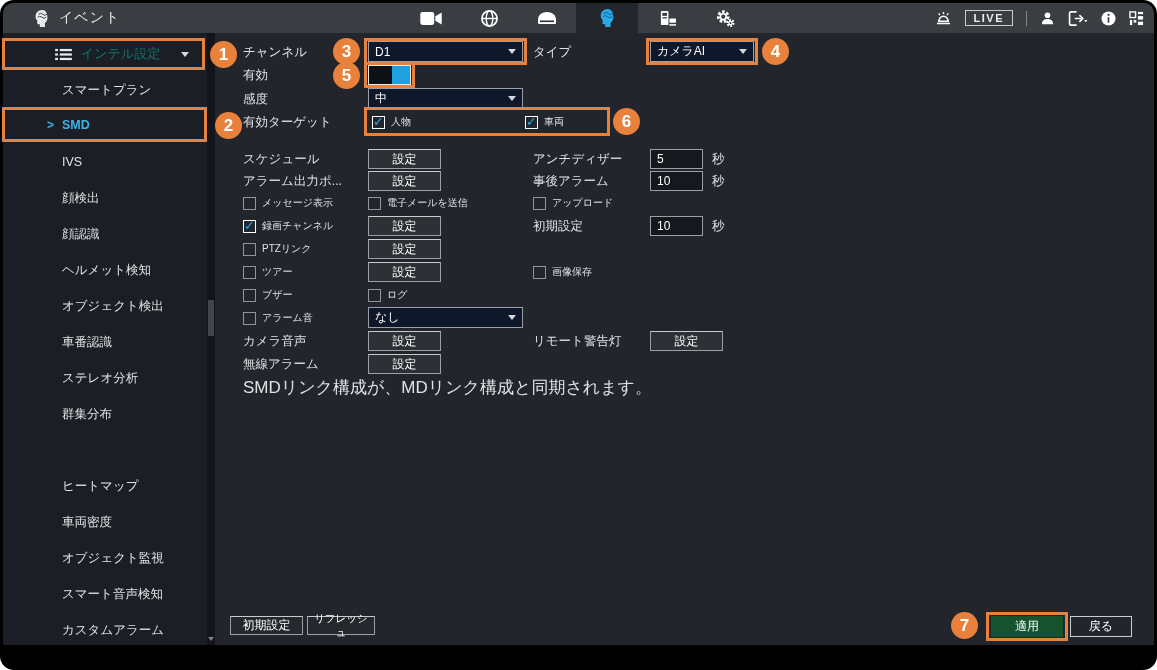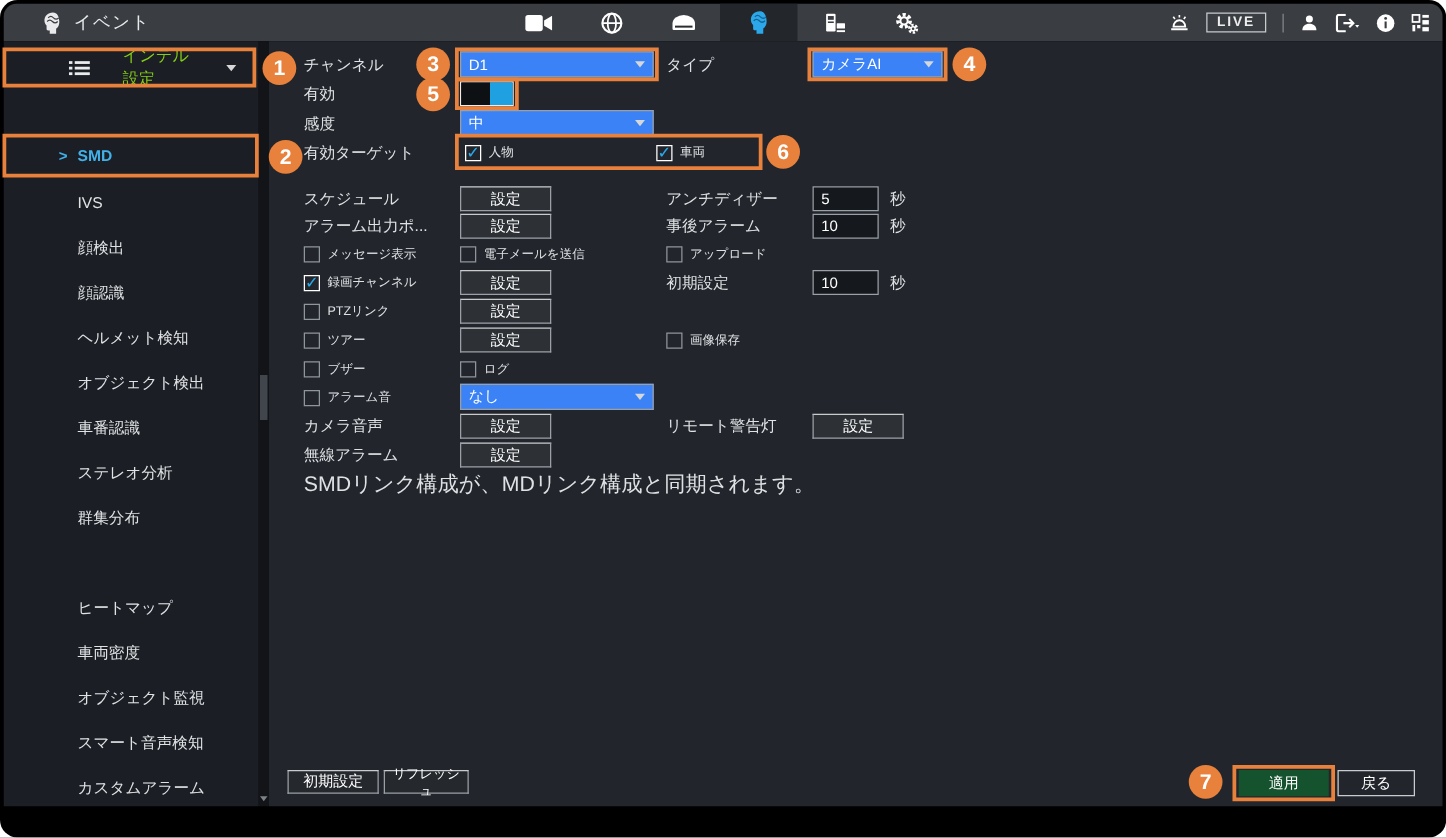--- a/index.html
+++ b/index.html
@@ -16,30 +16,30 @@
   .live{border:1px solid #c9cbcd;color:#ededee;font-size:11px;font-weight:bold;padding:1px 8px;letter-spacing:1.5px;}
   .vsep{width:1px;height:15px;background:#85888b;}
   
   .sidebar-bg{position:absolute;left:3px;top:33px;width:204px;height:612px;background:#1b1e24;}
   .scroll-track{position:absolute;left:207px;top:33px;width:8px;height:612px;background:#121418;}
   .scroll-thumb{position:absolute;left:208px;top:300px;width:6px;height:36px;background:#41464d;}
   .scroll-down{position:absolute;left:207px;top:633px;width:8px;height:12px;display:flex;align-items:center;justify-content:center;}
   .tri-dn{width:0;height:0;border-left:3px solid transparent;border-right:3px solid transparent;border-top:4px solid #7e8286;}
   .main-bg{position:absolute;left:215px;top:33px;width:939px;height:612px;background:#22262c;}
   
-  .side-header{position:absolute;left:3px;top:39px;width:202px;height:30px;display:flex;align-items:center;padding-left:52px;box-sizing:border-box;color:#84cc16;font-size:13px;gap:17px;}
+  .side-header{position:absolute;left:3px;top:39px;width:202px;height:30px;display:flex;align-items:center;padding-left:52px;box-sizing:border-box;color:#0f766e;font-size:13px;}
   .side-header .hlbl{margin-left:9px;}
   .side-header .caret{margin-left:auto;margin-right:16px;}
   .side-item{position:absolute;left:3px;width:204px;height:26px;line-height:26px;padding-left:59px;box-sizing:border-box;
              color:#e0e2e4;font-size:12.5px;cursor:pointer;}
   .side-item.smd{color:#41b1ea;font-weight:bold;}
   .smd-arrow{position:absolute;left:44px;top:0;font-size:12px;color:#41b1ea;}
   
   .lbl{position:absolute;height:22px;line-height:22px;font-size:12.5px;color:#dfe2e4;white-space:nowrap;}
-  .dd{position:absolute;height:21px;background:#3b82f6;border:1px solid #9aa0a6;display:flex;align-items:center;justify-content:space-between;
+  .dd{position:absolute;height:21px;background:#0f172a;border:1px solid #9aa0a6;display:flex;align-items:center;justify-content:space-between;
       padding:0 6px;box-sizing:border-box;cursor:pointer;}
   .dd-val{font-size:12px;color:#fff;white-space:nowrap;}
   .caret{width:0;height:0;border-left:4px solid transparent;border-right:4px solid transparent;border-top:5px solid #d5d7d9;}
   .btn{position:absolute;width:73px;height:20px;background:#2d3136;border:1px solid #9aa0a6;border-top-color:#c9cbcd;
        color:#fff;font-size:12px;display:flex;align-items:center;justify-content:center;box-sizing:border-box;cursor:pointer;}
   .inp{position:absolute;width:53px;height:20px;background:#15181c;border:1px solid #9aa0a6;color:#fff;font-size:12px;
        display:flex;align-items:center;padding-left:6px;box-sizing:border-box;}
   .cb{position:absolute;height:22px;display:flex;align-items:center;gap:6px;cursor:pointer;}
   .box{width:13px;height:13px;border:1px solid #8f959b;box-sizing:border-box;display:flex;align-items:center;justify-content:center;background:transparent;flex:0 0 13px;}
   .box.chk{border-color:#ffffff;}
@@ -199,20 +199,21 @@
             <rect x="5" y="5.8" width="13" height="2.4"></rect>
             <rect x="0" y="10.6" width="3" height="2.4"></rect>
             <rect x="5" y="10.6" width="13" height="2.4"></rect>
           </g>
         </svg>
     </span>
     <span class="hlbl">インテル設定</span>
     <span class="caret"></span>
   </div>
 
+  <div class="side-item" style="top:77px">スマートプラン</div>
   <div class="side-item smd" style="top:112px">
     <span class="smd-arrow">&gt;</span>
     <span>SMD</span>
   </div>
   <div class="side-item" style="top:149px">IVS</div>
   <div class="side-item" style="top:185px">顔検出</div>
   <div class="side-item" style="top:257px">ヘルメット検知</div>
   <div class="side-item" style="top:221px">顔認識</div>
   <div class="side-item" style="top:293px">オブジェクト検出</div>
   <div class="side-item" style="top:329px">車番認識</div>

